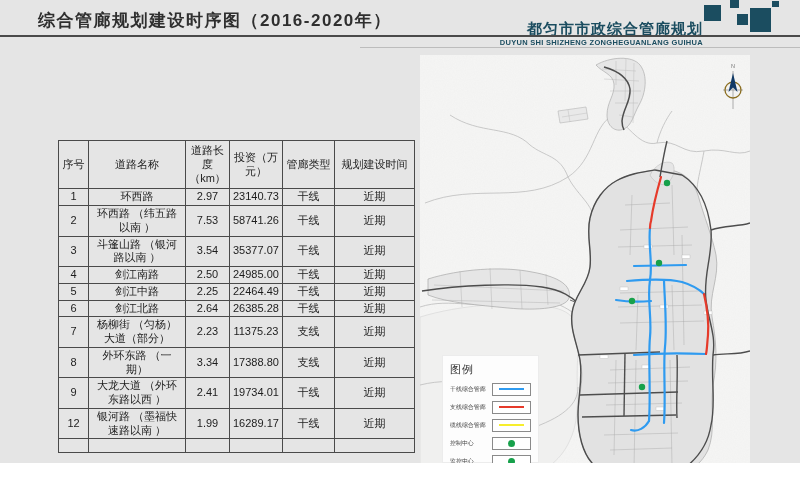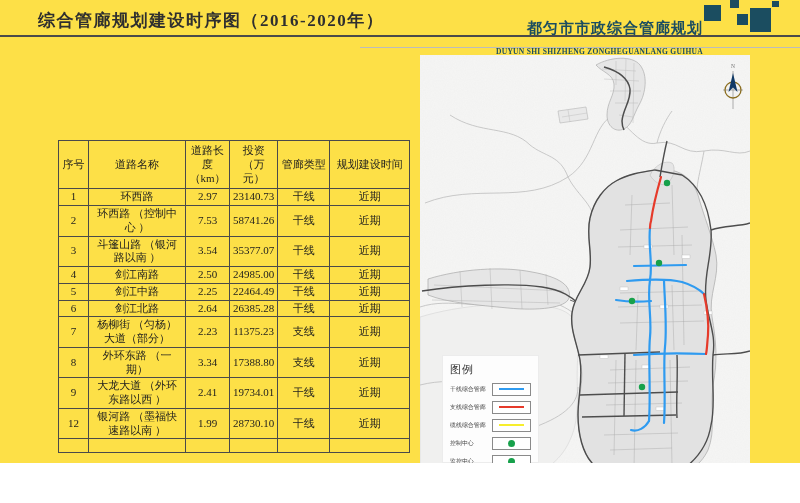--- a/index.html
+++ b/index.html
@@ -1,24 +1,24 @@
 <!DOCTYPE html>
 <html style="--accent-teal: #1b4d60; --rule-dark: #4a4a4a; --trunk-blue: #2f9bf0; --branch-red: #e63a2a; --cable-yellow: #f7ee2d; --center-green: #17a14b; --year-blue: #4a86ad; --logo-red: #c2392b;"><head>
 <meta charset="utf-8">
 <style>
   html,body{margin:0;padding:0;background:#fff;}
-  .page{position:relative;width:800px;height:463px;background:#fde047;overflow:hidden;
-        font-family:Liberation Serif, serif;}
+  .page{position:relative;width:800px;height:463px;background:#e5e5e5;overflow:hidden;
+        font-family:Liberation Sans, sans-serif;}
 
   
   .header-title{position:absolute;left:38px;top:9px;font-size:17px;font-weight:bold;
     color:#2f2f2f;letter-spacing:1.5px;white-space:nowrap;}
   .brand{position:absolute;right:97px;top:20px;text-align:right;color:var(--accent-teal);}
   .brand-cn{font-size:15px;font-weight:bold;letter-spacing:1px;line-height:17px;}
-  .brand-en{font-size:7.5px;letter-spacing:.3px;margin-top:10px;font-weight:bold;}
+  .brand-en{font-size:7.5px;letter-spacing:.3px;margin-top:1px;font-weight:bold;}
   .logo-squares{position:absolute;right:18px;top:0;width:80px;height:36px;}
   .logo-squares .sq{position:absolute;background:var(--accent-teal);}
   .sq1{left:2px;top:5px;width:17px;height:16px;}
   .sq2{left:28px;top:0;width:9px;height:8px;}
   .sq3{left:35px;top:14px;width:11px;height:11px;}
   .sq4{left:48px;top:8px;width:21px;height:24px;}
   .sq5{left:70px;top:1px;width:7px;height:6px;}
   .header-rule{position:absolute;left:0;top:35px;width:800px;height:2px;background:var(--rule-dark);}
   .header-rule2{position:absolute;left:360px;top:47px;width:440px;height:1px;background:#bcbcbc;}
 
@@ -102,21 +102,21 @@
         <tr>
           <td class="c0">1</td>
           <td class="c1">环西路</td>
           <td class="c2">2.97</td>
           <td class="c3">23140.73</td>
           <td class="c4">干线</td>
           <td class="c5">近期</td>
         </tr>
         <tr>
           <td class="c0">2</td>
-          <td class="c1">环西路 （控制中心 ）</td>
+          <td class="c1">环西路 （纬五路以南 ）</td>
           <td class="c2">7.53</td>
           <td class="c3">58741.26</td>
           <td class="c4">干线</td>
           <td class="c5">近期</td>
         </tr>
         <tr>
           <td class="c0">3</td>
           <td class="c1">斗篷山路 （银河路以南 ）</td>
           <td class="c2">3.54</td>
           <td class="c3">35377.07</td>
@@ -168,21 +168,21 @@
           <td class="c1">大龙大道 （外环东路以西 ）</td>
           <td class="c2">2.41</td>
           <td class="c3">19734.01</td>
           <td class="c4">干线</td>
           <td class="c5">近期</td>
         </tr>
         <tr>
           <td class="c0">12</td>
           <td class="c1">银河路 （墨福快速路以南 ）</td>
           <td class="c2">1.99</td>
-          <td class="c3">28730.10</td>
+          <td class="c3">16289.17</td>
           <td class="c4">干线</td>
           <td class="c5">近期</td>
         </tr>
         <tr class="empty-row">
           <td class="c0"></td>
           <td class="c1"></td>
           <td class="c2"></td>
           <td class="c3"></td>
           <td class="c4"></td>
           <td class="c5"></td>

